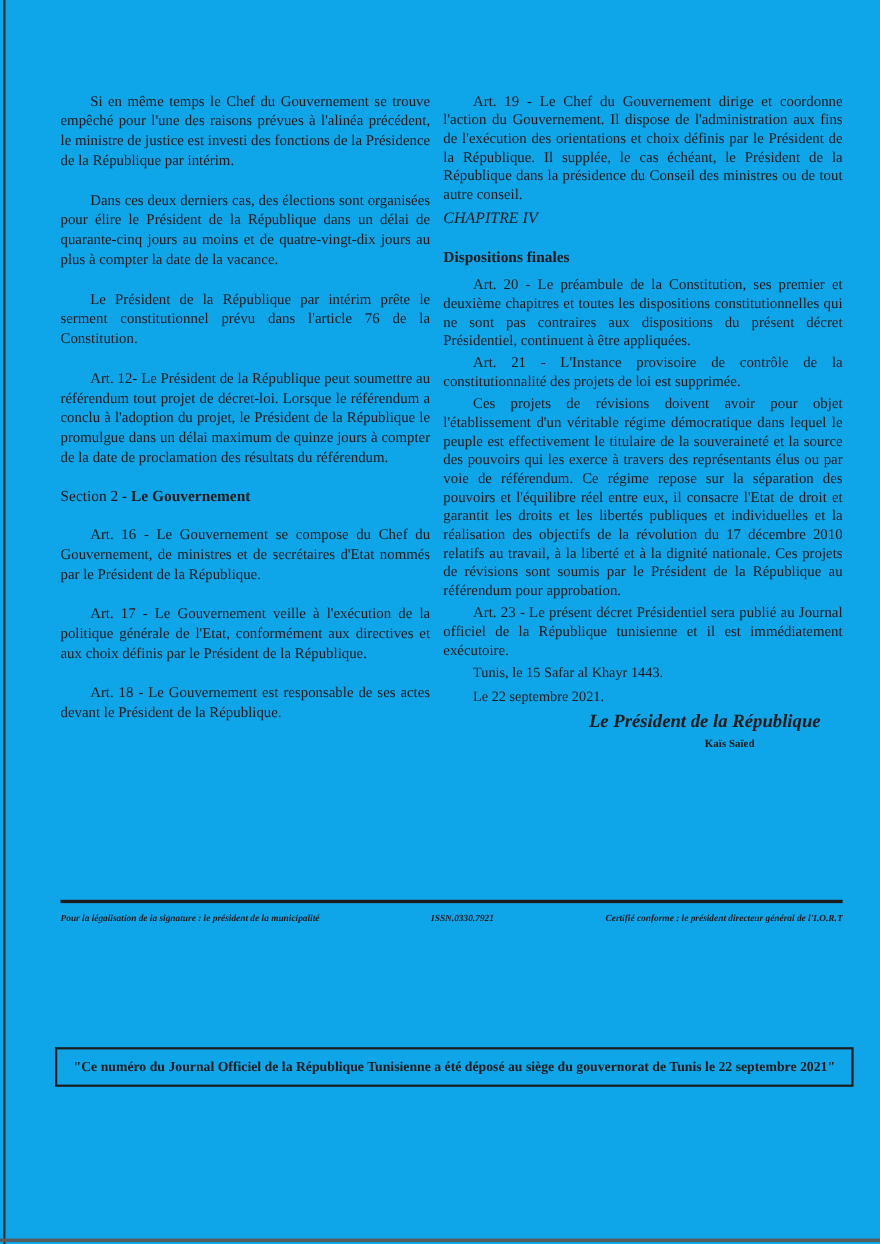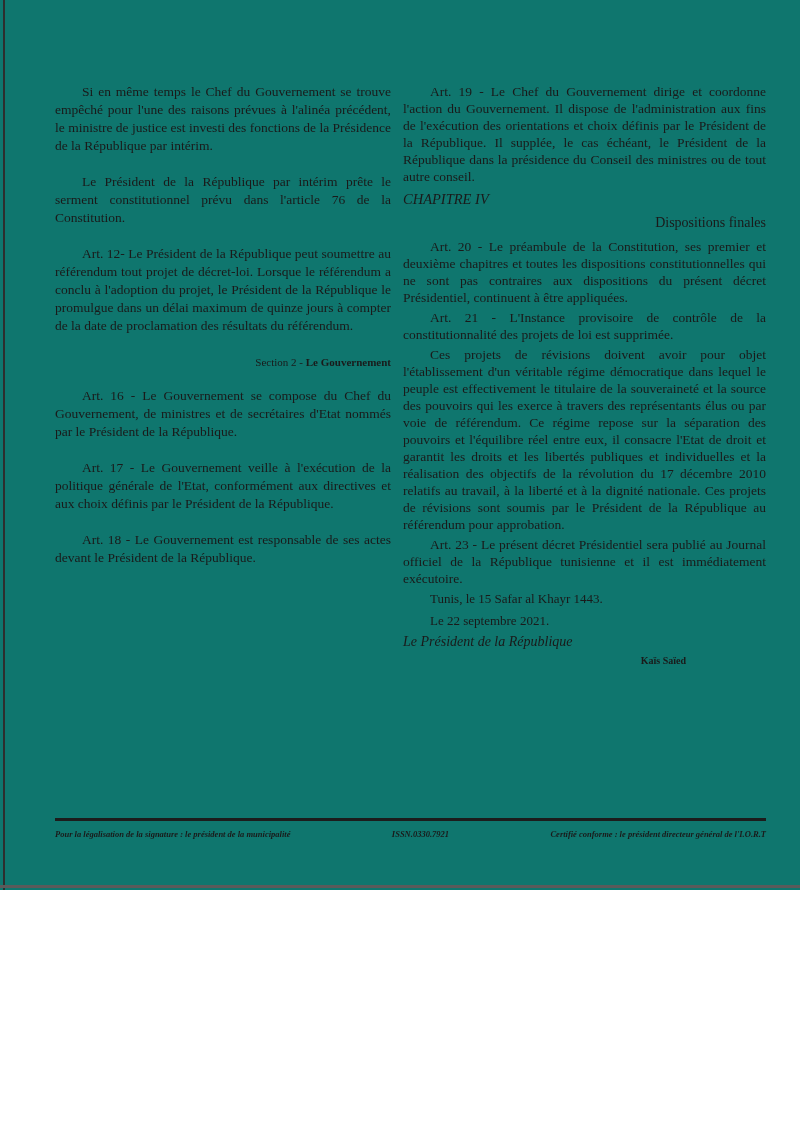--- a/index.html
+++ b/index.html
@@ -1,20 +1,20 @@
 <!DOCTYPE html>
 <html><head>
 <meta charset="utf-8">
 <style>
   html, body { margin: 0; padding: 0; background: #ffffff; }
   .page {
     position: relative;
     width: 800px;
-    height: 890px;
-    background: #0f766e;
+    height: 1131px;
+    background: #0ea5e9;
     font-family: "Liberation Serif", "DejaVu Serif", serif;
     color: #1a1a1a;
     overflow: hidden;
   }
   .scan-left-edge {
     position: absolute; left: 3px; top: 0; width: 2px; height: 100%;
     background: #2e2e2e;
   }
   .scan-bottom-edge {
     position: absolute; left: 0; bottom: 2px; width: 100%; height: 3px;
@@ -26,39 +26,39 @@
   }
   .col-left  { width: 336px; margin-right: 12px; }
   .col-right { width: 363px; }
   p.body {
     font-size: 13.5px; line-height: 18px;
     text-align: justify; text-indent: 27px;
     margin: 0 0 18px 0;
   }
   .col-right p.body { line-height: 17px; margin-bottom: 3px; }
   .section-heading {
-    text-align: right; font-size: 11px; line-height: 18px;
+    text-align: left; font-size: 14px; line-height: 18px;
     margin: 0 0 16px 0;
   }
   .section-heading .bold { font-weight: bold; }
   .chapter-heading {
     text-align: left; font-style: italic; font-size: 14.5px;
     line-height: 19px; margin: 5px 0 3px 0;
   }
   .chapter-subheading {
-    text-align: right; font-weight: normal; font-size: 14px;
-    line-height: 19px; margin: 4px 0 6px 0;
+    text-align: left; font-weight: bold; font-size: 14px;
+    line-height: 19px; margin: 16px 0 6px 0;
   }
   .date-line {
     font-size: 13px; line-height: 17px; text-indent: 27px;
     margin: 2px 0 5px 0;
   }
   .sig-title {
-    font-size: 14px; font-weight: normal; font-style: italic;
-    padding-right: 20px; margin: 3px 0 5px 0;
+    font-size: 17px; font-weight: bold; font-style: italic;
+    text-align: right; padding-right: 20px; margin: 3px 0 5px 0;
   }
   .sig-name {
     font-size: 10px; font-weight: bold;
     text-align: right; padding-right: 80px; margin: 0;
   }
   .footer-rule {
     position: absolute; left: 55px; top: 818px; width: 711px; height: 3px;
     background: #1c1c1c;
   }
   .footer-row {
@@ -78,20 +78,21 @@
 
 <div class="page">
 
   <div class="scan-left-edge"></div>
   <div class="scan-bottom-edge"></div>
 
   <div class="columns">
 
     <div class="col-left">
       <p class="body">Si en même temps le Chef du Gouvernement se trouve empêché pour l'une des raisons prévues à l'alinéa précédent, le ministre de justice est investi des fonctions de la Présidence de la République par intérim.</p>
+      <p class="body">Dans ces deux derniers cas, des élections sont organisées pour élire le Président de la République dans un délai de quarante-cinq jours au moins et de quatre-vingt-dix jours au plus à compter la date de la vacance.</p>
       <p class="body">Le Président de la République par intérim prête le serment constitutionnel prévu dans l'article 76 de la Constitution.</p>
       <p class="body">Art. 12- Le Président de la République peut soumettre au référendum tout projet de décret-loi. Lorsque le référendum a conclu à l'adoption du projet, le Président de la République le promulgue dans un délai maximum de quinze jours à compter de la date de proclamation des résultats du référendum.</p>
       <div class="section-heading"><span>Section 2 - </span><span class="bold">Le Gouvernement</span></div>
       <p class="body">Art. 16 - Le Gouvernement se compose du Chef du Gouvernement, de ministres et de secrétaires d'Etat nommés par le Président de la République.</p>
       <p class="body">Art. 17 - Le Gouvernement veille à l'exécution de la politique générale de l'Etat, conformément aux directives et aux choix définis par le Président de la République.</p>
       <p class="body">Art. 18 - Le Gouvernement est responsable de ses actes devant le Président de la République.</p>
     </div>
 
     <div class="col-right">
       <p class="body">Art. 19 - Le Chef du Gouvernement dirige et coordonne l'action du Gouvernement. Il dispose de l'administration aux fins de l'exécution des orientations et choix définis par le Président de la République. Il supplée, le cas échéant, le Président de la République dans la présidence du Conseil des ministres ou de tout autre conseil.</p>

